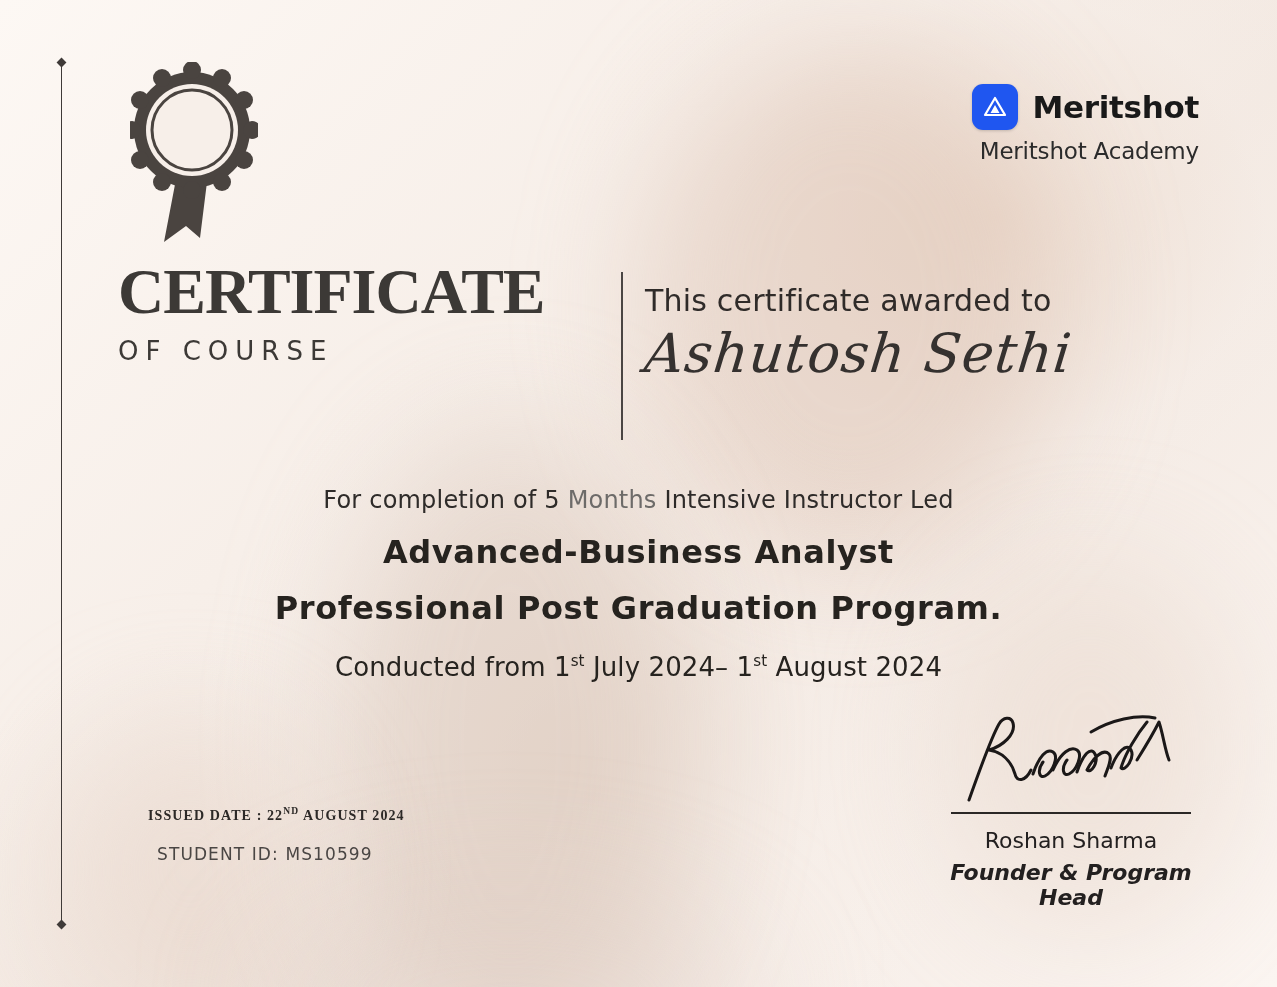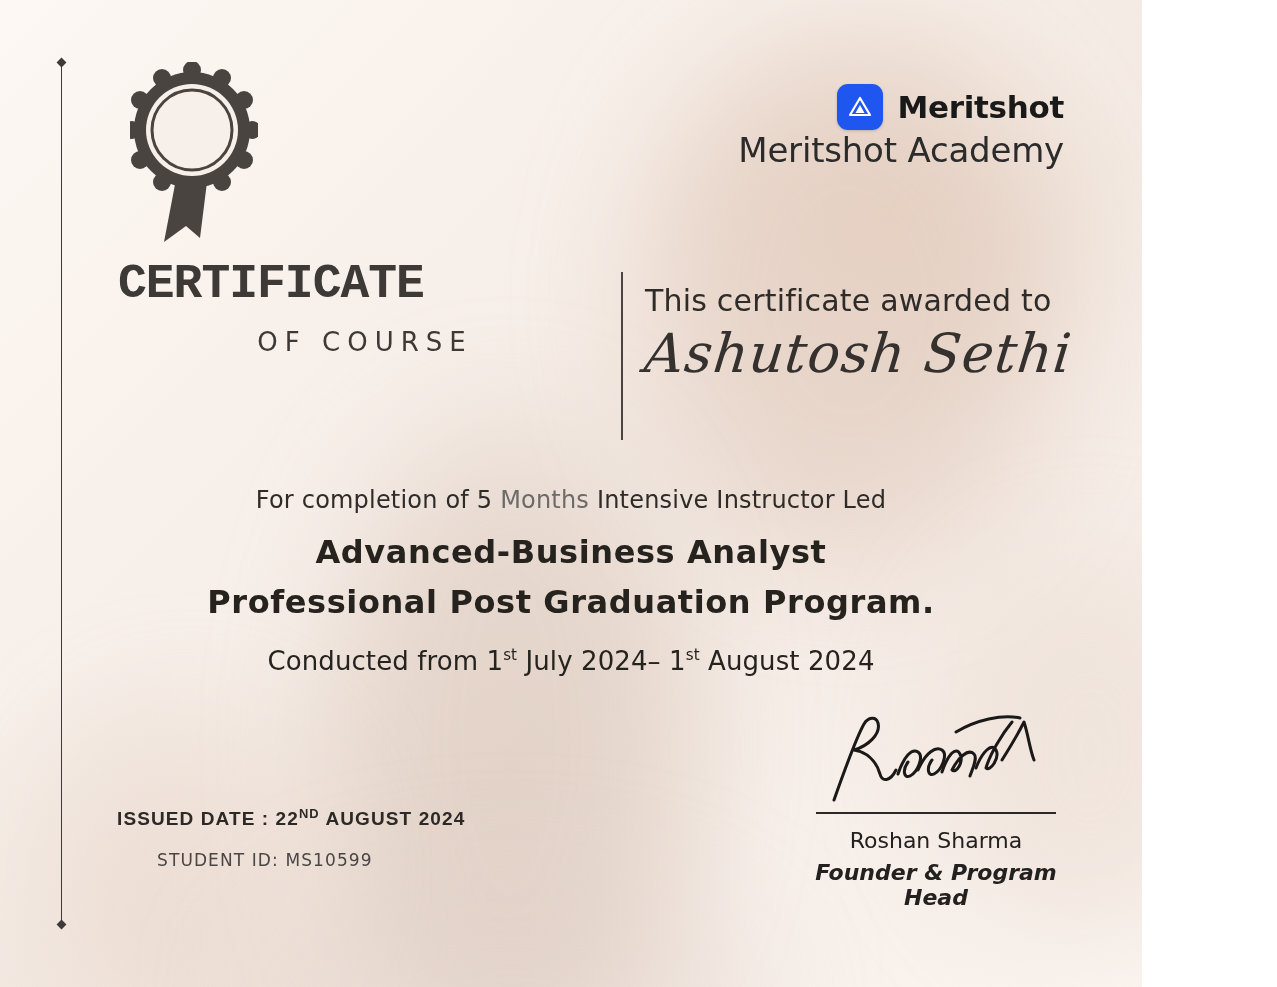--- a/index.html
+++ b/index.html
@@ -9,21 +9,21 @@
   body {
     width: 1277px;
     height: 987px;
     overflow: hidden;
     font-family: "Liberation Sans", sans-serif;
     background: #ffffff;
   }
 
   .certificate {
     position: relative;
-    width: 1142px;
+    width: 1277px;
     height: 987px;
     background:
       radial-gradient(ellipse 600px 500px at 78% 22%, rgba(235,215,200,0.55) 0%, rgba(246,238,232,0.25) 45%, rgba(255,253,251,0) 75%),
       radial-gradient(ellipse 500px 600px at 45% 78%, rgba(232,216,204,0.45) 0%, rgba(250,244,239,0.2) 50%, rgba(255,255,255,0) 80%),
       radial-gradient(ellipse 400px 420px at 15% 95%, rgba(228,210,198,0.35) 0%, rgba(255,255,255,0) 70%),
       linear-gradient(135deg, #fdf8f4 0%, #f7efe9 35%, #f3e9e2 60%, #fbf5f1 100%);
     overflow: hidden;
   }
 
   
@@ -92,45 +92,46 @@
     box-shadow: 0 1px 3px rgba(0,0,0,0.18);
   }
   .brand-name {
     font-family: "DejaVu Sans", sans-serif;
     font-size: 31px;
     font-weight: 700;
     color: #191919;
     letter-spacing: -0.3px;
   }
   .brand-sub {
-    font-family: "DejaVu Sans", sans-serif;
-    font-size: 34px;
+    margin-top: 8px;
+    font-family: "DejaVu Sans", sans-serif;
+    font-size: 23px;
     color: #2b2b2b;
     font-weight: 400;
     letter-spacing: -0.2px;
   }
 
   
   .title-block {
     position: absolute;
     left: 118px;
     top: 262px;
     width: 500px;
   }
   .title-main {
-    font-family: Liberation Mono, monospace;
+    font-family: Liberation Serif, serif;
     font-weight: 700;
-    font-size: 48px;
+    font-size: 64px;
     line-height: 0.95;
     letter-spacing: -1px;
     color: #3c3936;
   }
   .title-sub {
-    margin-top: 14px;
-    text-align: center;
+    margin-top: 8px;
+    text-align: left;
     font-family: "DejaVu Sans", sans-serif;
     font-size: 26px;
     letter-spacing: 7px;
     color: #3c3936;
     line-height: 1.55;
     padding-right: 6px;
   }
 
   .title-divider {
     position: absolute;
@@ -199,25 +200,26 @@
   }
   sup { font-size: 0.58em; vertical-align: super; }
 
   
   .issue-block {
     position: absolute;
     left: 117px;
     top: 806px;
   }
   .issue-date {
-    font-family: Liberation Sans, sans-serif;
-    font-size: 19px;
+    font-family: Liberation Serif, serif;
+    font-size: 14px;
     letter-spacing: 1.1px;
     color: #2c2927;
     font-weight: 600;
+    margin-left: 31px;
   }
   .issue-date sup { font-size: 0.68em; }
   .student-id {
     margin-top: 20px;
     margin-left: 40px;
     font-family: "DejaVu Sans", sans-serif;
     font-size: 17px;
     letter-spacing: 1.1px;
     color: #4a4644;
   }
@@ -327,21 +329,21 @@
   <div class="title-divider"></div>
 
   <div class="awarded">
     <div class="awarded-label">This certificate awarded to</div>
     <div class="awarded-name">Ashutosh Sethi</div>
   </div>
 
   <div class="body-block">
     <div class="body-line1"><span>For completion of 5 </span><span class="highlight">Months</span><span> Intensive Instructor Led</span></div>
     <div class="course-line">Advanced-Business Analyst</div>
-    <div class="course-line" style="margin-top:2px">Professional Post Graduation Program.</div>
+    <div class="course-line" style="margin-top:8px">Professional Post Graduation Program.</div>
     <div class="dates-line"><span>Conducted from 1</span><sup>st</sup><span> July 2024– 1</span><sup>st</sup><span> August 2024</span></div>
   </div>
 
   <div class="issue-block">
     <div class="issue-date"><span>ISSUED DATE : 22</span><sup>ND</sup><span> AUGUST 2024</span></div>
     <div class="student-id">STUDENT ID: MS10599</div>
   </div>
 
   <div class="sign-block">
     <div class="sign-mark">

